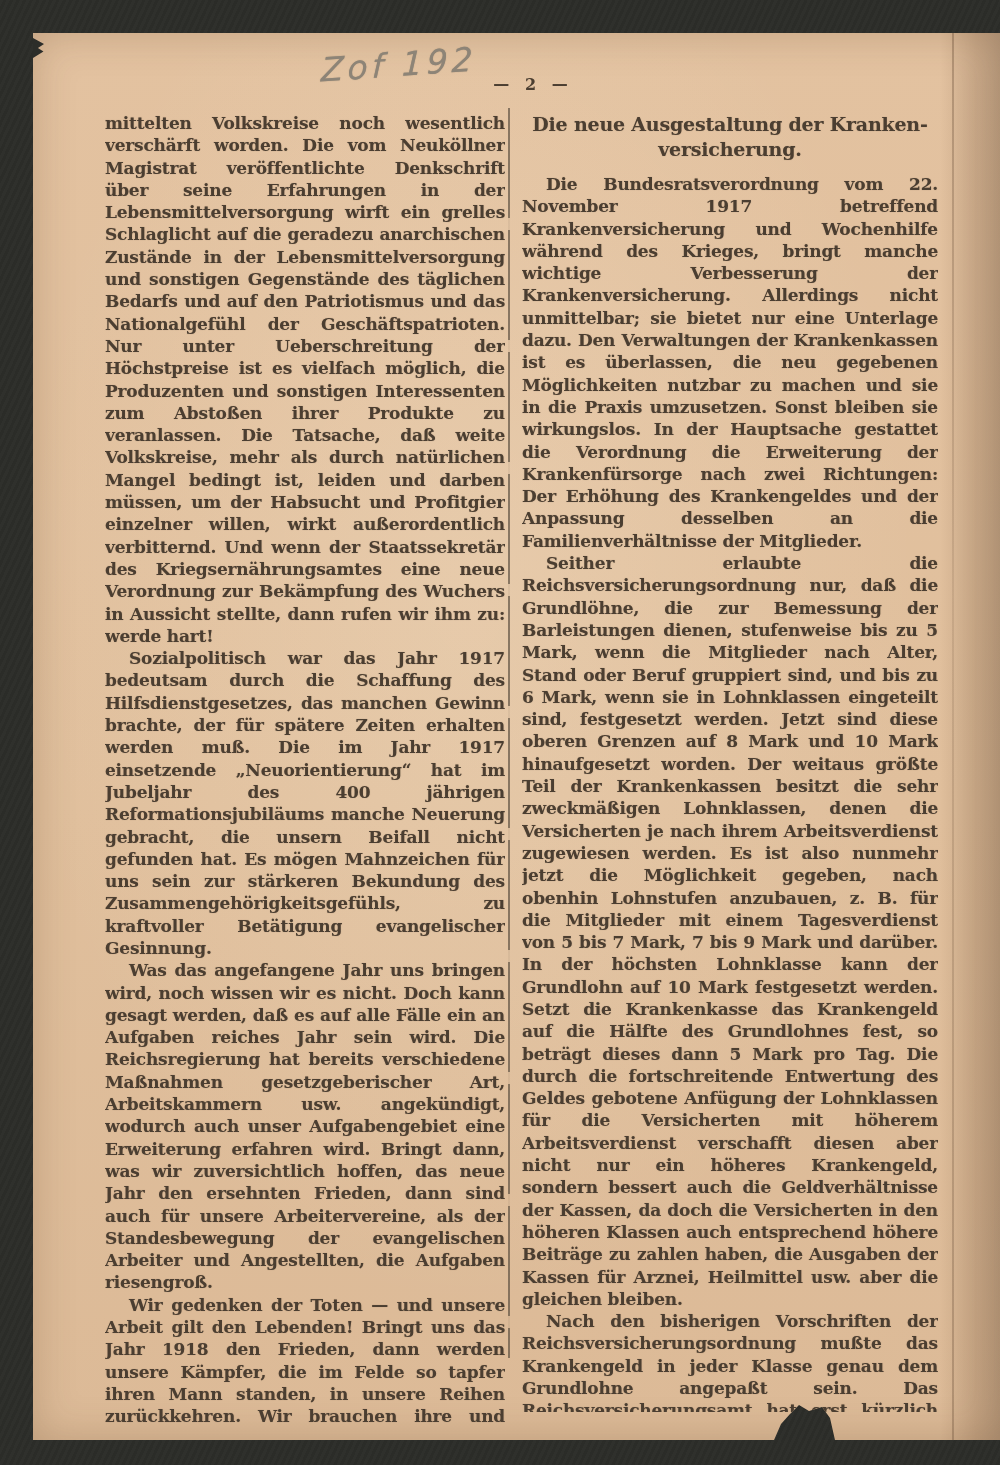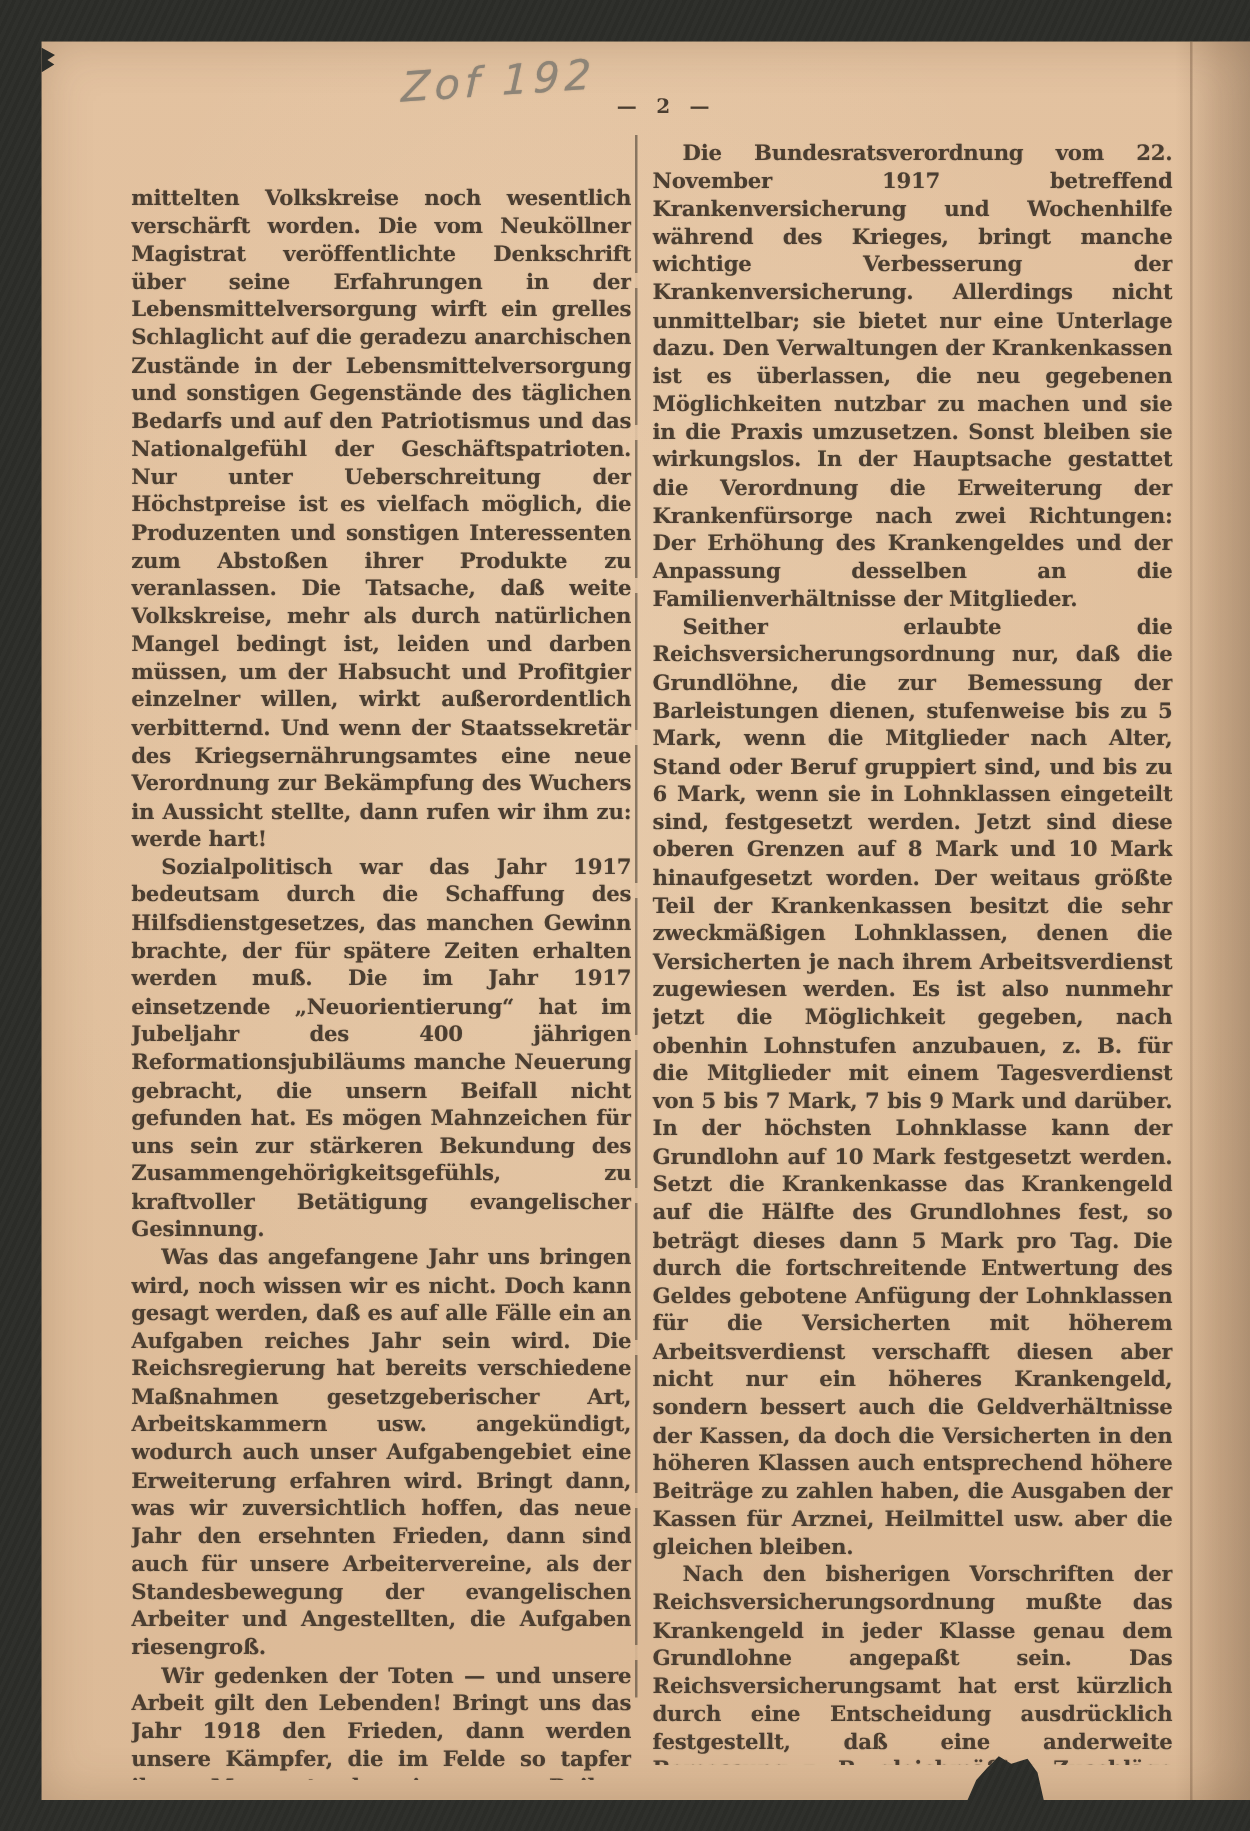--- a/index.html
+++ b/index.html
@@ -53,21 +53,21 @@
   }
   .column {
     position: absolute; top: 79px;
     font-size: 17px; line-height: 22.3px; font-weight: 700;
     color: #4b3e31; text-align: justify;
     letter-spacing: -0.2px;
     text-shadow: 0 0 1px rgba(70,52,35,0.35);
     overflow: hidden;
   }
   .column p { margin: 0; text-indent: 24px; }
-  .column p.no-indent { text-indent: 0; margin-top: 36px; }
+  .column p.no-indent { text-indent: 0; }
   .col-left  { left: 72px;  width: 400px; height: 1312px; }
   .col-right { left: 489px; width: 416px; height: 1300px; }
   .col-divider {
     position: absolute; left: 475px; top: 75px; width: 2px; height: 1250px;
     background: repeating-linear-gradient(180deg,
       rgba(86,74,60,0.65) 0 110px, rgba(86,74,60,0.08) 110px 122px);
   }
   .heading {
     font-size: 19px; line-height: 25px; text-align: center;
     margin: 0 0 11px 0; font-weight: 700;
@@ -87,20 +87,21 @@
       <p class="no-indent">mittelten Volkskreise noch wesentlich verschärft worden. Die vom Neuköllner Magistrat veröffentlichte Denkschrift über seine Erfahrungen in der Lebensmittelversorgung wirft ein grelles Schlaglicht auf die geradezu anarchischen Zustände in der Lebensmittelversorgung und sonstigen Gegenstände des täglichen Bedarfs und auf den Patriotismus und das Nationalgefühl der Geschäftspatrioten. Nur unter Ueberschreitung der Höchstpreise ist es vielfach möglich, die Produzenten und sonstigen Interessenten zum Abstoßen ihrer Produkte zu veranlassen. Die Tatsache, daß weite Volkskreise, mehr als durch natürlichen Mangel bedingt ist, leiden und darben müssen, um der Habsucht und Profitgier einzelner willen, wirkt außerordentlich verbitternd. Und wenn der Staatssekretär des Kriegsernährungsamtes eine neue Verordnung zur Bekämpfung des Wuchers in Aussicht stellte, dann rufen wir ihm zu: werde hart!</p>
       <p>Sozialpolitisch war das Jahr 1917 bedeutsam durch die Schaffung des Hilfsdienstgesetzes, das manchen Gewinn brachte, der für spätere Zeiten erhalten werden muß. Die im Jahr 1917 einsetzende „Neuorientierung“ hat im Jubeljahr des 400 jährigen Reformationsjubiläums manche Neuerung gebracht, die unsern Beifall nicht gefunden hat. Es mögen Mahnzeichen für uns sein zur stärkeren Bekundung des Zusammengehörigkeitsgefühls, zu kraftvoller Betätigung evangelischer Gesinnung.</p>
       <p>Was das angefangene Jahr uns bringen wird, noch wissen wir es nicht. Doch kann gesagt werden, daß es auf alle Fälle ein an Aufgaben reiches Jahr sein wird. Die Reichsregierung hat bereits verschiedene Maßnahmen gesetzgeberischer Art, Arbeitskammern usw. angekündigt, wodurch auch unser Aufgabengebiet eine Erweiterung erfahren wird. Bringt dann, was wir zuversichtlich hoffen, das neue Jahr den ersehnten Frieden, dann sind auch für unsere Arbeitervereine, als der Standesbewegung der evangelischen Arbeiter und Angestellten, die Aufgaben riesengroß.</p>
       <p>Wir gedenken der Toten — und unsere Arbeit gilt den Lebenden! Bringt uns das Jahr 1918 den Frieden, dann werden unsere Kämpfer, die im Felde so tapfer ihren Mann standen, in unsere Reihen zurückkehren. Wir brauchen ihre und aller Kraft. Denn niemals standen der unteren Volksschicht solche Aufgaben bevor, als sie erwachsen sind in einer Zeit, in der das Ende des Weltkrieges eine Weltenwende mit sich bringt.</p>
 
     </div>
 
     <div class="col-divider"></div>
 
     <div class="column col-right">
+      <h2 class="heading">Die neue Ausgestaltung der Kranken-versicherung.</h2>
       <p>Die Bundesratsverordnung vom 22. November 1917 betreffend Krankenversicherung und Wochenhilfe während des Krieges, bringt manche wichtige Verbesserung der Krankenversicherung. Allerdings nicht unmittelbar; sie bietet nur eine Unterlage dazu. Den Verwaltungen der Krankenkassen ist es überlassen, die neu gegebenen Möglichkeiten nutzbar zu machen und sie in die Praxis umzusetzen. Sonst bleiben sie wirkungslos. In der Hauptsache gestattet die Verordnung die Erweiterung der Krankenfürsorge nach zwei Richtungen: Der Erhöhung des Krankengeldes und der Anpassung desselben an die Familienverhältnisse der Mitglieder.</p>
       <p>Seither erlaubte die Reichsversicherungsordnung nur, daß die Grundlöhne, die zur Bemessung der Barleistungen dienen, stufenweise bis zu 5 Mark, wenn die Mitglieder nach Alter, Stand oder Beruf gruppiert sind, und bis zu 6 Mark, wenn sie in Lohnklassen eingeteilt sind, festgesetzt werden. Jetzt sind diese oberen Grenzen auf 8 Mark und 10 Mark hinaufgesetzt worden. Der weitaus größte Teil der Krankenkassen besitzt die sehr zweckmäßigen Lohnklassen, denen die Versicherten je nach ihrem Arbeitsverdienst zugewiesen werden. Es ist also nunmehr jetzt die Möglichkeit gegeben, nach obenhin Lohnstufen anzubauen, z. B. für die Mitglieder mit einem Tagesverdienst von 5 bis 7 Mark, 7 bis 9 Mark und darüber. In der höchsten Lohnklasse kann der Grundlohn auf 10 Mark festgesetzt werden. Setzt die Krankenkasse das Krankengeld auf die Hälfte des Grundlohnes fest, so beträgt dieses dann 5 Mark pro Tag. Die durch die fortschreitende Entwertung des Geldes gebotene Anfügung der Lohnklassen für die Versicherten mit höherem Arbeitsverdienst verschafft diesen aber nicht nur ein höheres Krankengeld, sondern bessert auch die Geldverhältnisse der Kassen, da doch die Versicherten in den höheren Klassen auch entsprechend höhere Beiträge zu zahlen haben, die Ausgaben der Kassen für Arznei, Heilmittel usw. aber die gleichen bleiben.</p>
       <p>Nach den bisherigen Vorschriften der Reichsversicherungsordnung mußte das Krankengeld in jeder Klasse genau dem Grundlohne angepaßt sein. Das Reichsversicherungsamt hat erst kürzlich durch eine Entscheidung ausdrücklich festgestellt, daß eine anderweite Bemessung z. B. gleichmäßige Zuschläge für alle Klassen, unstatthaft seien. Die neue Verordnung erlaubt nicht</p>
     </div>
 
     <div class="fold-shadow"></div>
     <div class="crease-line"></div>
   </div>
 
   <div class="left-tear" style="left:33px;"></div>

